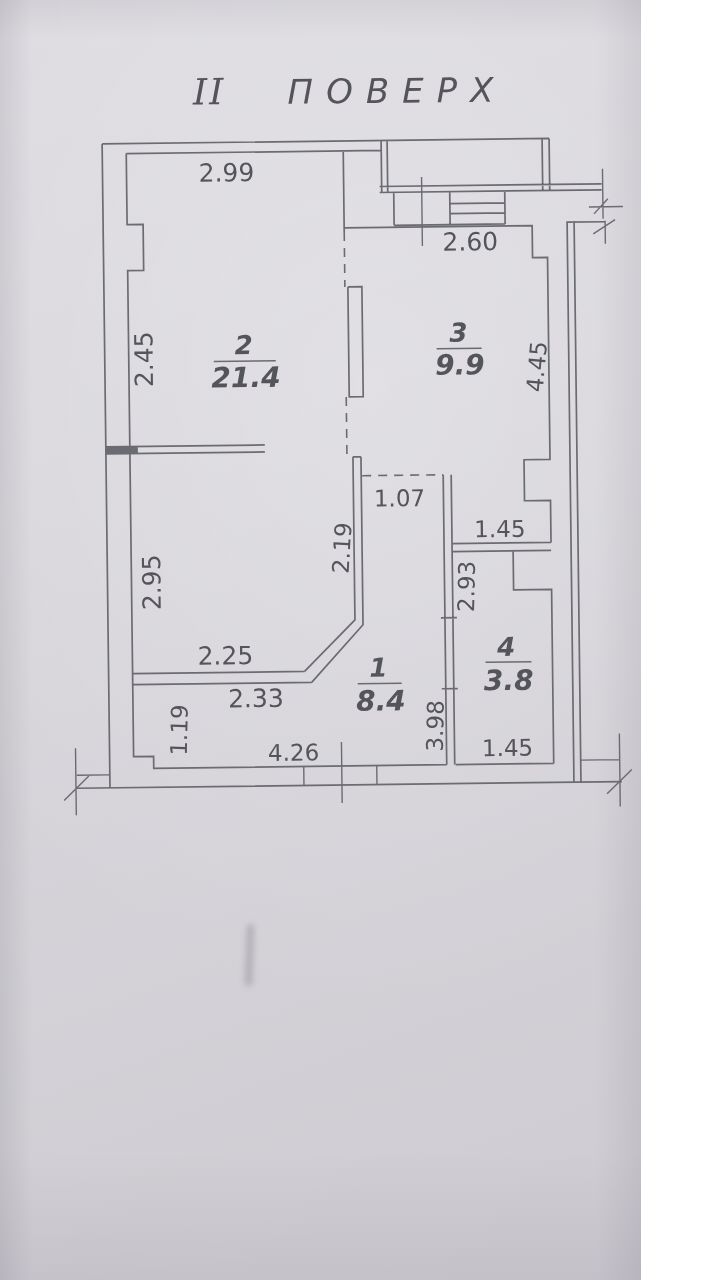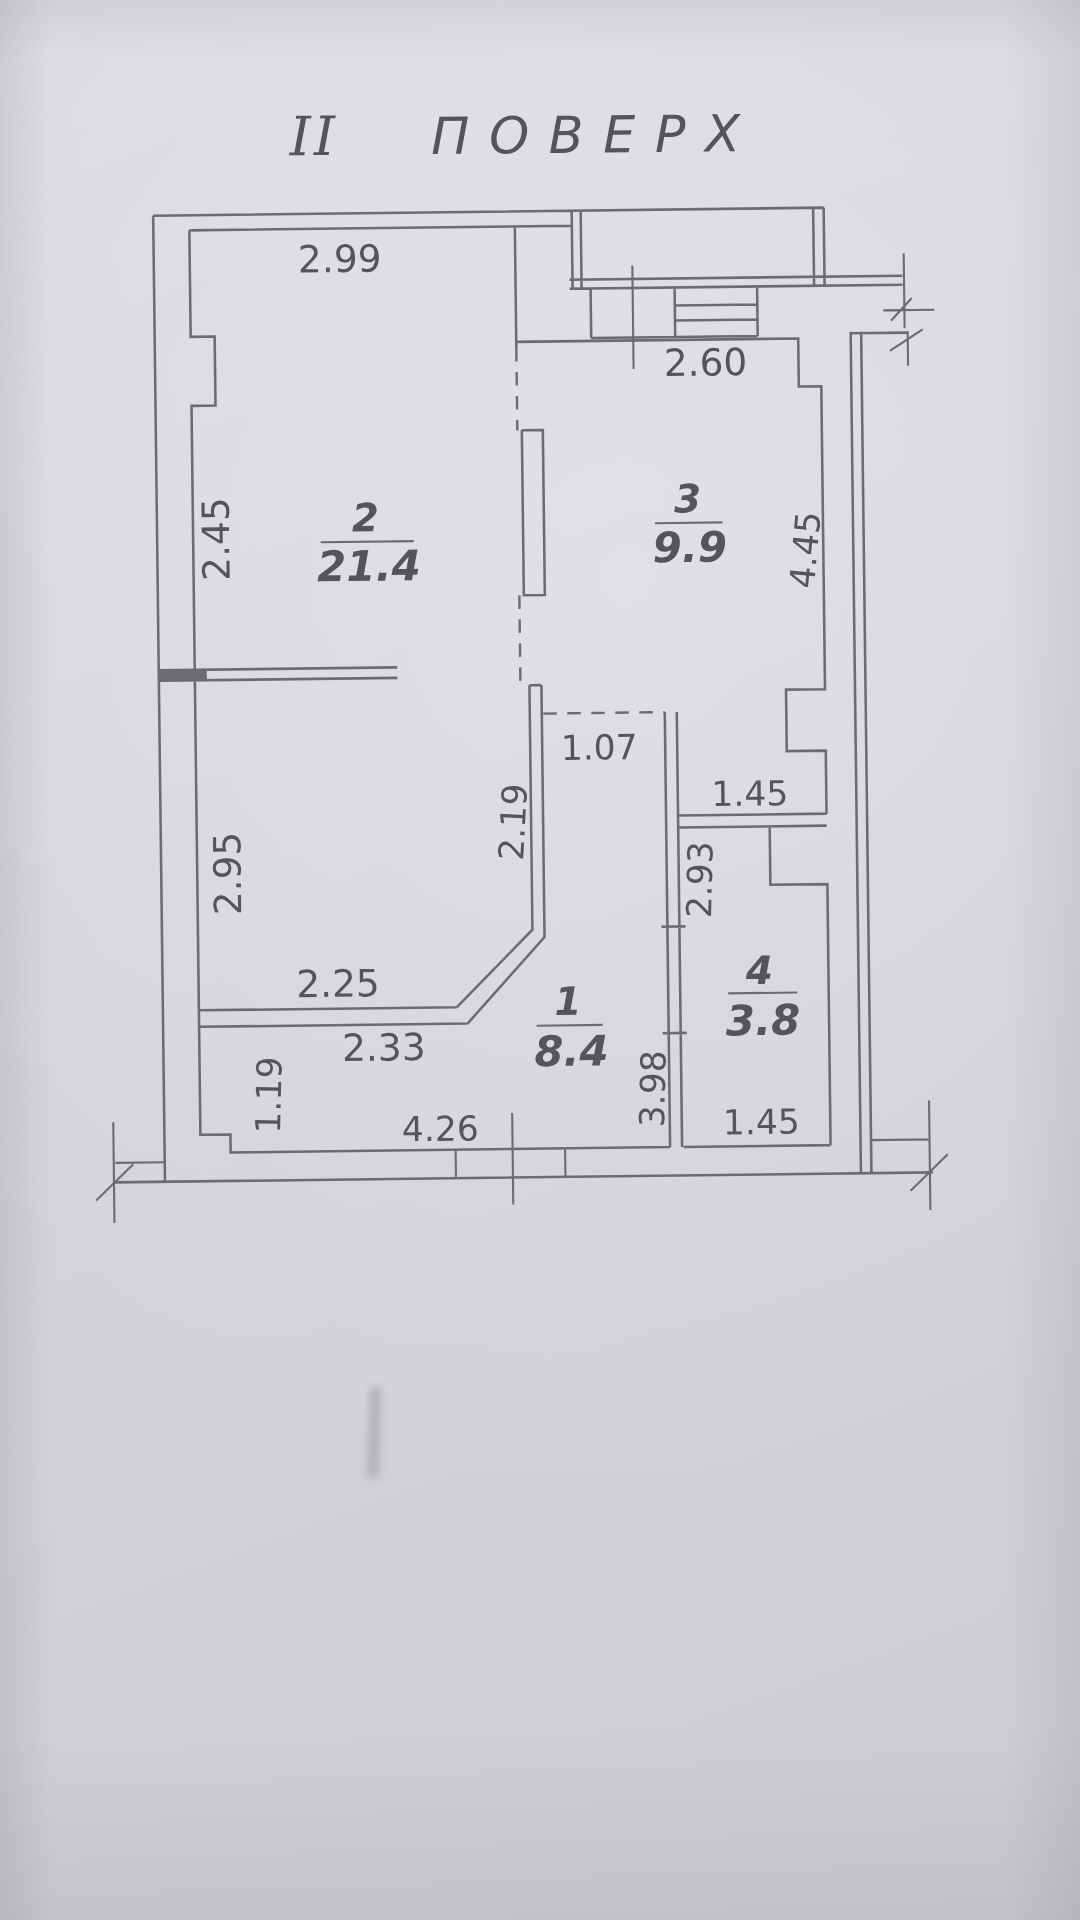--- a/index.html
+++ b/index.html
@@ -1,21 +1,21 @@
 <!DOCTYPE html>
 <html style="--paper: #d7d5da; --paper-light: #dedce1; --paper-dark: #cecbd2; --ink: #6b6b72; --text: #54545b;"><head>
 <meta charset="utf-8">
 <style>
   html,body{margin:0;padding:0;}
   body{
     width:720px;height:1280px;overflow:hidden;
     font-family:"DejaVu Sans","Liberation Sans",sans-serif;
   }
   .sheet{
-    position:relative;width:720px;height:1280px;
+    position:relative;width:641px;height:1280px;
     background:
       radial-gradient(130% 80% at 58% 30%, rgba(255,255,255,0.22), rgba(255,255,255,0) 62%),
       linear-gradient(90deg, rgba(100,95,108,0.14), rgba(100,95,108,0) 5%, rgba(100,95,108,0) 93%, rgba(100,95,108,0.12)),
       linear-gradient(180deg, rgba(100,95,108,0.10), rgba(100,95,108,0) 3%, rgba(100,95,108,0) 90%, rgba(100,95,108,0.10)),
       linear-gradient(160deg, var(--paper-light,#dedce1) 0%, var(--paper,#d7d5da) 45%, var(--paper-dark,#cecbd2) 100%);
   }
   .title{
     position:absolute;left:0;top:70px;width:720px;
     display:flex;justify-content:flex-start;align-items:baseline;
     transform:rotate(-0.5deg);

